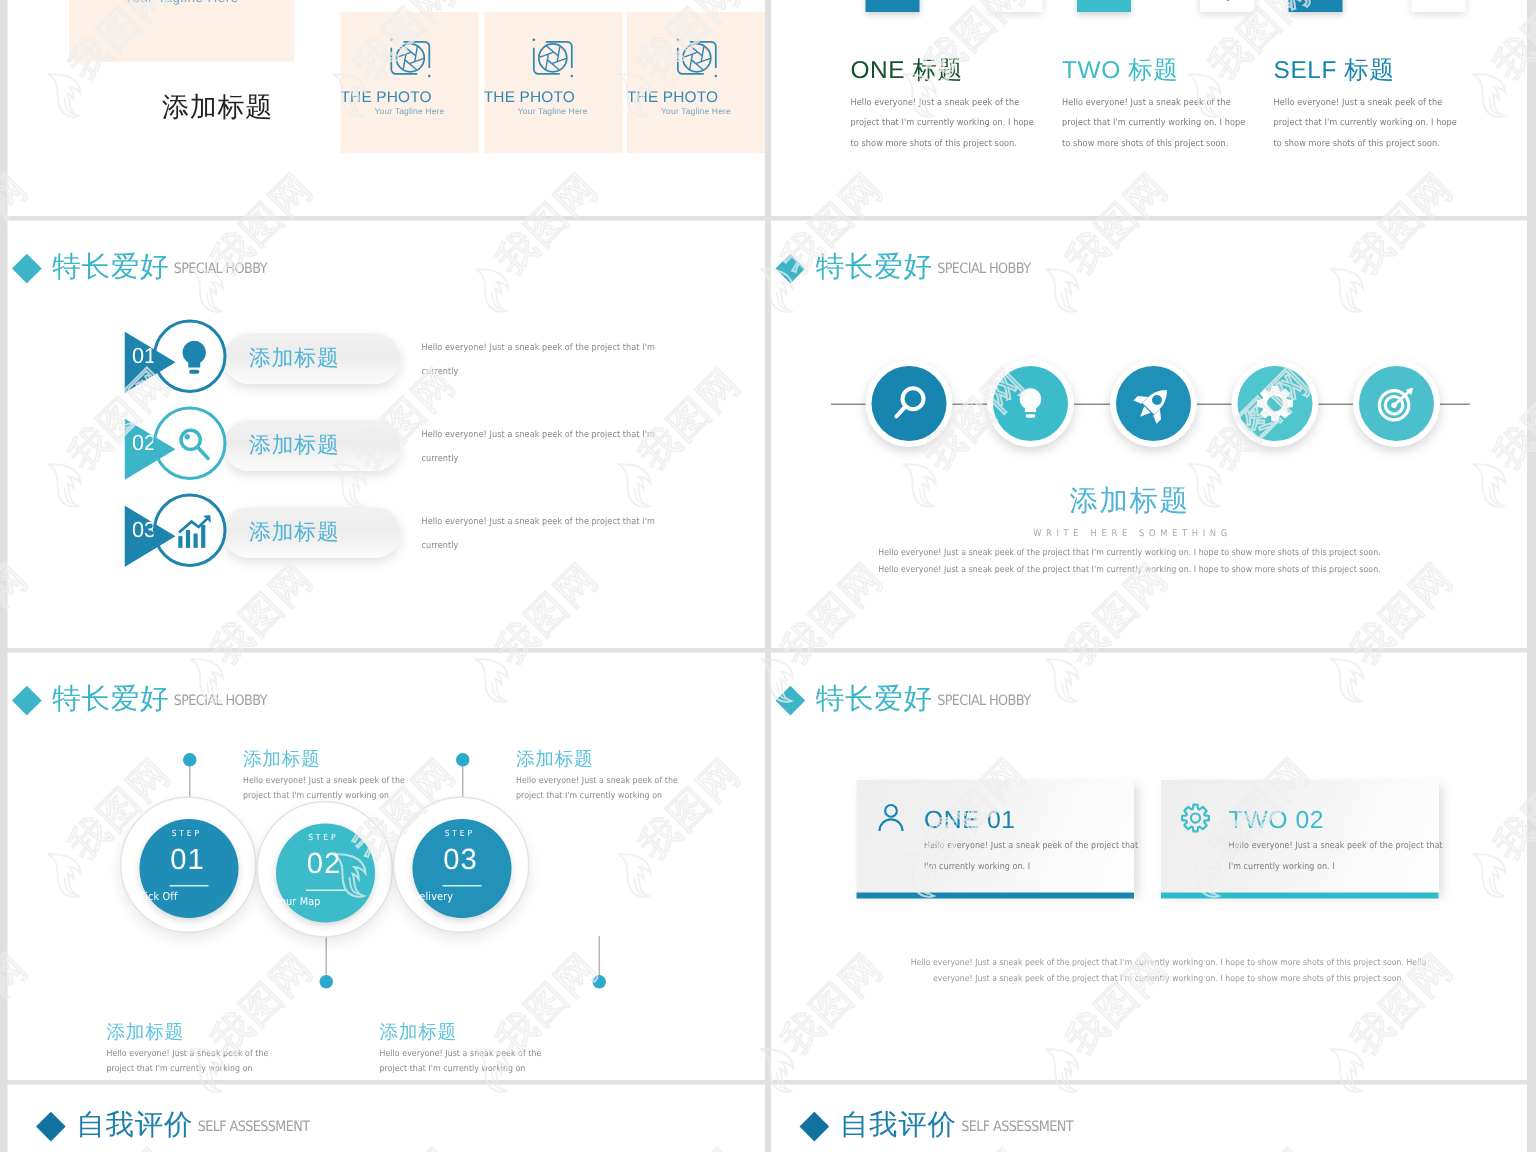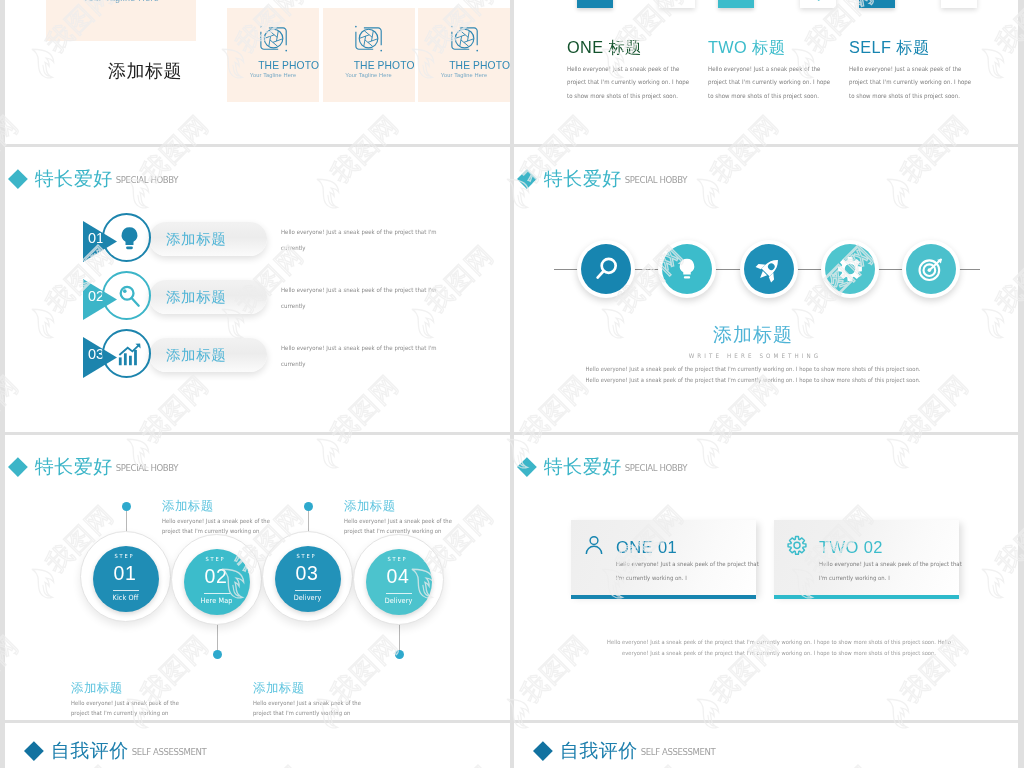--- a/index.html
+++ b/index.html
@@ -40,21 +40,21 @@
   
   .s1 .sc{font-family:"Liberation Sans",sans-serif;}
   .ph-big{position:absolute;left:41px;top:42px;width:150px;height:140px;background:#fdf0e6;}
   .ph-card{position:absolute;top:149px;width:92px;height:94px;background:#fdf0e6;}
   .ph-card.c1{left:222px;}
   .ph-card.c2{left:317.5px;}
   .ph-card.c3{left:413px;}
   .ph-logo{position:absolute;}
   .s1-title{position:absolute;left:103px;top:203px;font-size:18px;color:#232323;
             letter-spacing:.5px;line-height:1;}
-  .ph-name{position:absolute;text-align:right;color:#3089b5;white-space:nowrap;}
+  .ph-name{position:absolute;text-align:left;color:#3089b5;white-space:nowrap;}
   .ph-tag{position:absolute;text-align:center;color:#76a9c6;white-space:nowrap;}
   .ph-card .ph-logo{left:50%;margin-left:-14.5px;top:16px;width:29px;height:29px;}
   .ph-card .ph-name{left:0;right:0;top:52px;font-size:10.3px;letter-spacing:.1px;}
   .ph-card .ph-tag{left:0;right:0;top:64px;font-size:5.7px;letter-spacing:.1px;}
 
   
   .s2col{position:absolute;top:0;width:148px;}
   .s2col.k0{left:49px;} .s2col.k1{left:190px;} .s2col.k2{left:331px;}
   .s2tab{position:absolute;left:14px;top:120px;width:36px;height:29px;
          box-shadow:0 2px 4px rgba(0,0,0,.18);}
@@ -125,21 +125,21 @@
   .s5disc{position:absolute;left:12.5px;top:14.5px;width:66px;height:66px;border-radius:50%;
           box-shadow:0 2px 5px rgba(0,0,0,.16);}
   .w0 .s5disc{background:#1f8db5;} .w1 .s5disc{background:#3cbccb;}
   .w2 .s5disc{background:#2292b9;} .w3 .s5disc{background:#4cc3cd;}
   .s5lbl{position:absolute;left:-2px;right:0;top:8px;text-align:center;color:#fff;
          font-size:5.6px;letter-spacing:1.9px;line-height:1;
          font-family:"DejaVu Sans",sans-serif;font-stretch:condensed;}
   .s5num{position:absolute;left:-1px;right:0;top:17px;text-align:center;color:#fff;
          font-size:19.5px;letter-spacing:.6px;line-height:1.05;}
   .s5rule{position:absolute;left:20px;width:26px;top:44.5px;height:1px;background:rgba(255,255,255,.8);}
-  .s5name{position:absolute;left:0;right:0;top:47px;text-align:center;color:#fff;
+  .s5name{position:absolute;left:0;right:0;top:47px;text-align:left;color:#fff;
           font-size:7.2px;line-height:1.4;letter-spacing:.1px;
           font-family:"DejaVu Sans",sans-serif;font-stretch:condensed;}
   .s5stem{position:absolute;width:1px;background:#b8b8b8;}
   .s5stem i{position:absolute;left:-4px;width:9px;height:9px;border-radius:50%;background:#2ea9cd;display:block;}
   .s5stem.m0{left:121px;top:71px;height:27px;}
   .s5stem.m0 i{top:-4px;}
   .s5stem.m1{left:212px;top:189px;height:31px;}
   .s5stem.m1 i{bottom:-4px;}
   .s5stem.m2{left:303px;top:71px;height:27px;}
   .s5stem.m2 i{top:-4px;}
@@ -450,41 +450,32 @@
           <div class="s5rule"></div>
           <div class="s5name">Kick Off</div>
         </div>
       </div>
       <div class="s5step w1">
         <div class="s5ring"></div>
         <div class="s5disc">
           <div class="s5lbl">STEP</div>
           <div class="s5num">02</div>
           <div class="s5rule"></div>
-          <div class="s5name">Here Map</div>
+          <div class="s5name">Your Map</div>
         </div>
       </div>
       <div class="s5step w2">
         <div class="s5ring"></div>
         <div class="s5disc">
           <div class="s5lbl">STEP</div>
           <div class="s5num">03</div>
           <div class="s5rule"></div>
           <div class="s5name">Delivery</div>
         </div>
       </div>
-      <div class="s5step w3">
-        <div class="s5ring"></div>
-        <div class="s5disc">
-          <div class="s5lbl">STEP</div>
-          <div class="s5num">04</div>
-          <div class="s5rule"></div>
-          <div class="s5name">Delivery</div>
-        </div>
-      </div>
 
       <div class="s5txt t0">
         <div class="s5tt">添加标题</div>
         <div class="s5tb">Hello everyone! Just a sneak peek of the project that I'm currently working on</div>
       </div>
       <div class="s5txt t1">
         <div class="s5tt">添加标题</div>
         <div class="s5tb">Hello everyone! Just a sneak peek of the project that I'm currently working on</div>
       </div>
       <div class="s5txt t2">

